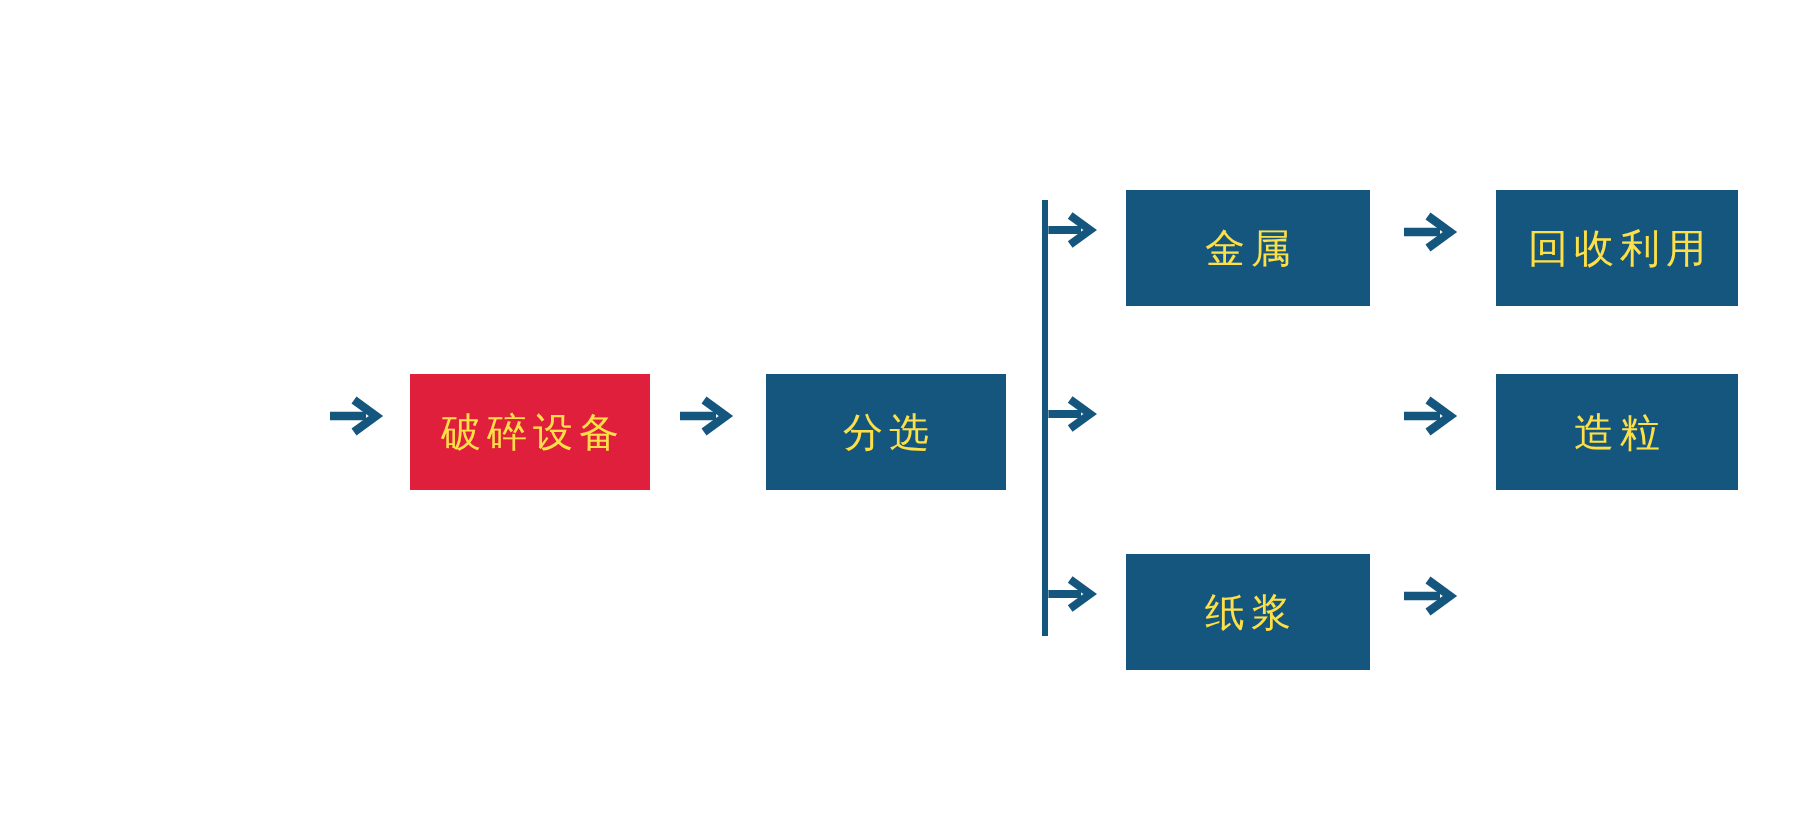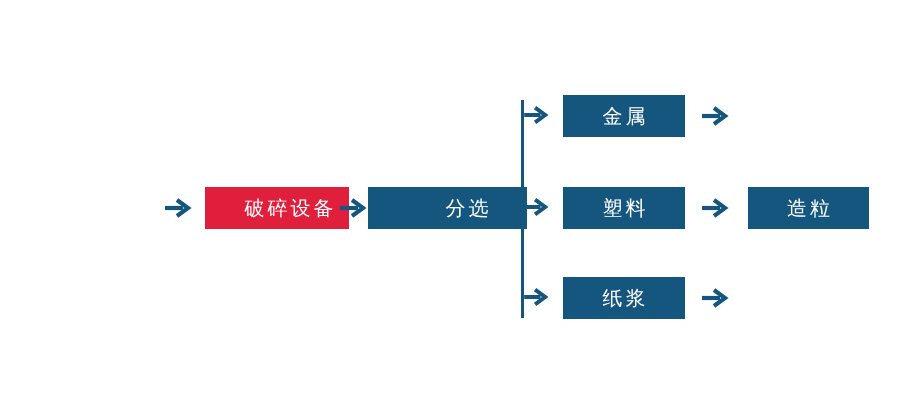--- a/index.html
+++ b/index.html
@@ -1,32 +1,32 @@
 <!DOCTYPE html>
 <html style="--blue: #15567e; --red: #e01f3c;"><head>
 <meta charset="utf-8">
 <style>
   html,body{margin:0;padding:0;background:#ffffff;}
   .stage{
     position:relative;width:900px;height:411px;background:#ffffff;overflow:hidden;
     font-family:"DejaVu Sans","Liberation Sans",sans-serif;
   }
   .node{
-    position:absolute;height:42px;display:flex;align-items:center;justify-content:center;
-    color:#ffffff;background:var(--blue,#15567e);
+    position:absolute;height:58px;display:flex;align-items:center;justify-content:center;
+    color:#fde047;background:var(--blue,#15567e);
     font-size:20px;letter-spacing:3px;text-indent:3px;white-space:nowrap;
   }
-  .node.red{background:var(--red,#e01f3c);padding-left:24px;}
+  .node.red{background:var(--red,#e01f3c);}
   .arrow{position:absolute;color:var(--blue,#15567e);display:block;}
   .vline{position:absolute;background:var(--blue,#15567e);}
 
   
   .n-source  {left:33px;  top:187px; width:119px;}
   .n-crusher {left:205px; top:187px; width:120px;}
-  .n-sorting {left:368px; top:187px; width:120px;padding-left:39px;}
+  .n-sorting {left:383px; top:187px; width:120px;}
   .a-1{left:164px; top:197px;}
   .a-2{left:339px; top:197px;}
 
   
   .v-branch{left:521px; top:100px; width:3px; height:218px;}
   .a-b1{left:523px; top:105px;}
   .a-b2{left:523px; top:197px;}
   .a-b3{left:523px; top:287px;}
 
   
@@ -72,22 +72,22 @@
   <svg class="arrow a-b3" width="26" height="20" viewBox="0 0 28 22">
     <path d="M1 11 H19" stroke="currentColor" stroke-width="4.4" fill="none"></path>
     <path d="M13 3 L24 11 L13 19" stroke="currentColor" stroke-width="4.4" fill="none" stroke-linejoin="miter"></path>
   </svg>
 
   <div class="node col-mat row-1">金属</div>
   <svg class="arrow a-c1" width="28" height="22" viewBox="0 0 28 22">
     <path d="M1 11 H19" stroke="currentColor" stroke-width="4.2" fill="none"></path>
     <path d="M13 3 L24 11 L13 19" stroke="currentColor" stroke-width="4.2" fill="none" stroke-linejoin="miter"></path>
   </svg>
+  <div class="node col-res row-1">回收利用</div>
 
-  <div class="node col-mat row-2">塑料</div>
   <svg class="arrow a-c2" width="28" height="22" viewBox="0 0 28 22">
     <path d="M1 11 H19" stroke="currentColor" stroke-width="4.2" fill="none"></path>
     <path d="M13 3 L24 11 L13 19" stroke="currentColor" stroke-width="4.2" fill="none" stroke-linejoin="miter"></path>
   </svg>
   <div class="node col-mat row-3">纸浆</div>
 
   <div class="node col-res row-2">造粒</div>
   <svg class="arrow a-c3" width="28" height="22" viewBox="0 0 28 22">
     <path d="M1 11 H19" stroke="currentColor" stroke-width="4.2" fill="none"></path>
     <path d="M13 3 L24 11 L13 19" stroke="currentColor" stroke-width="4.2" fill="none" stroke-linejoin="miter"></path>

